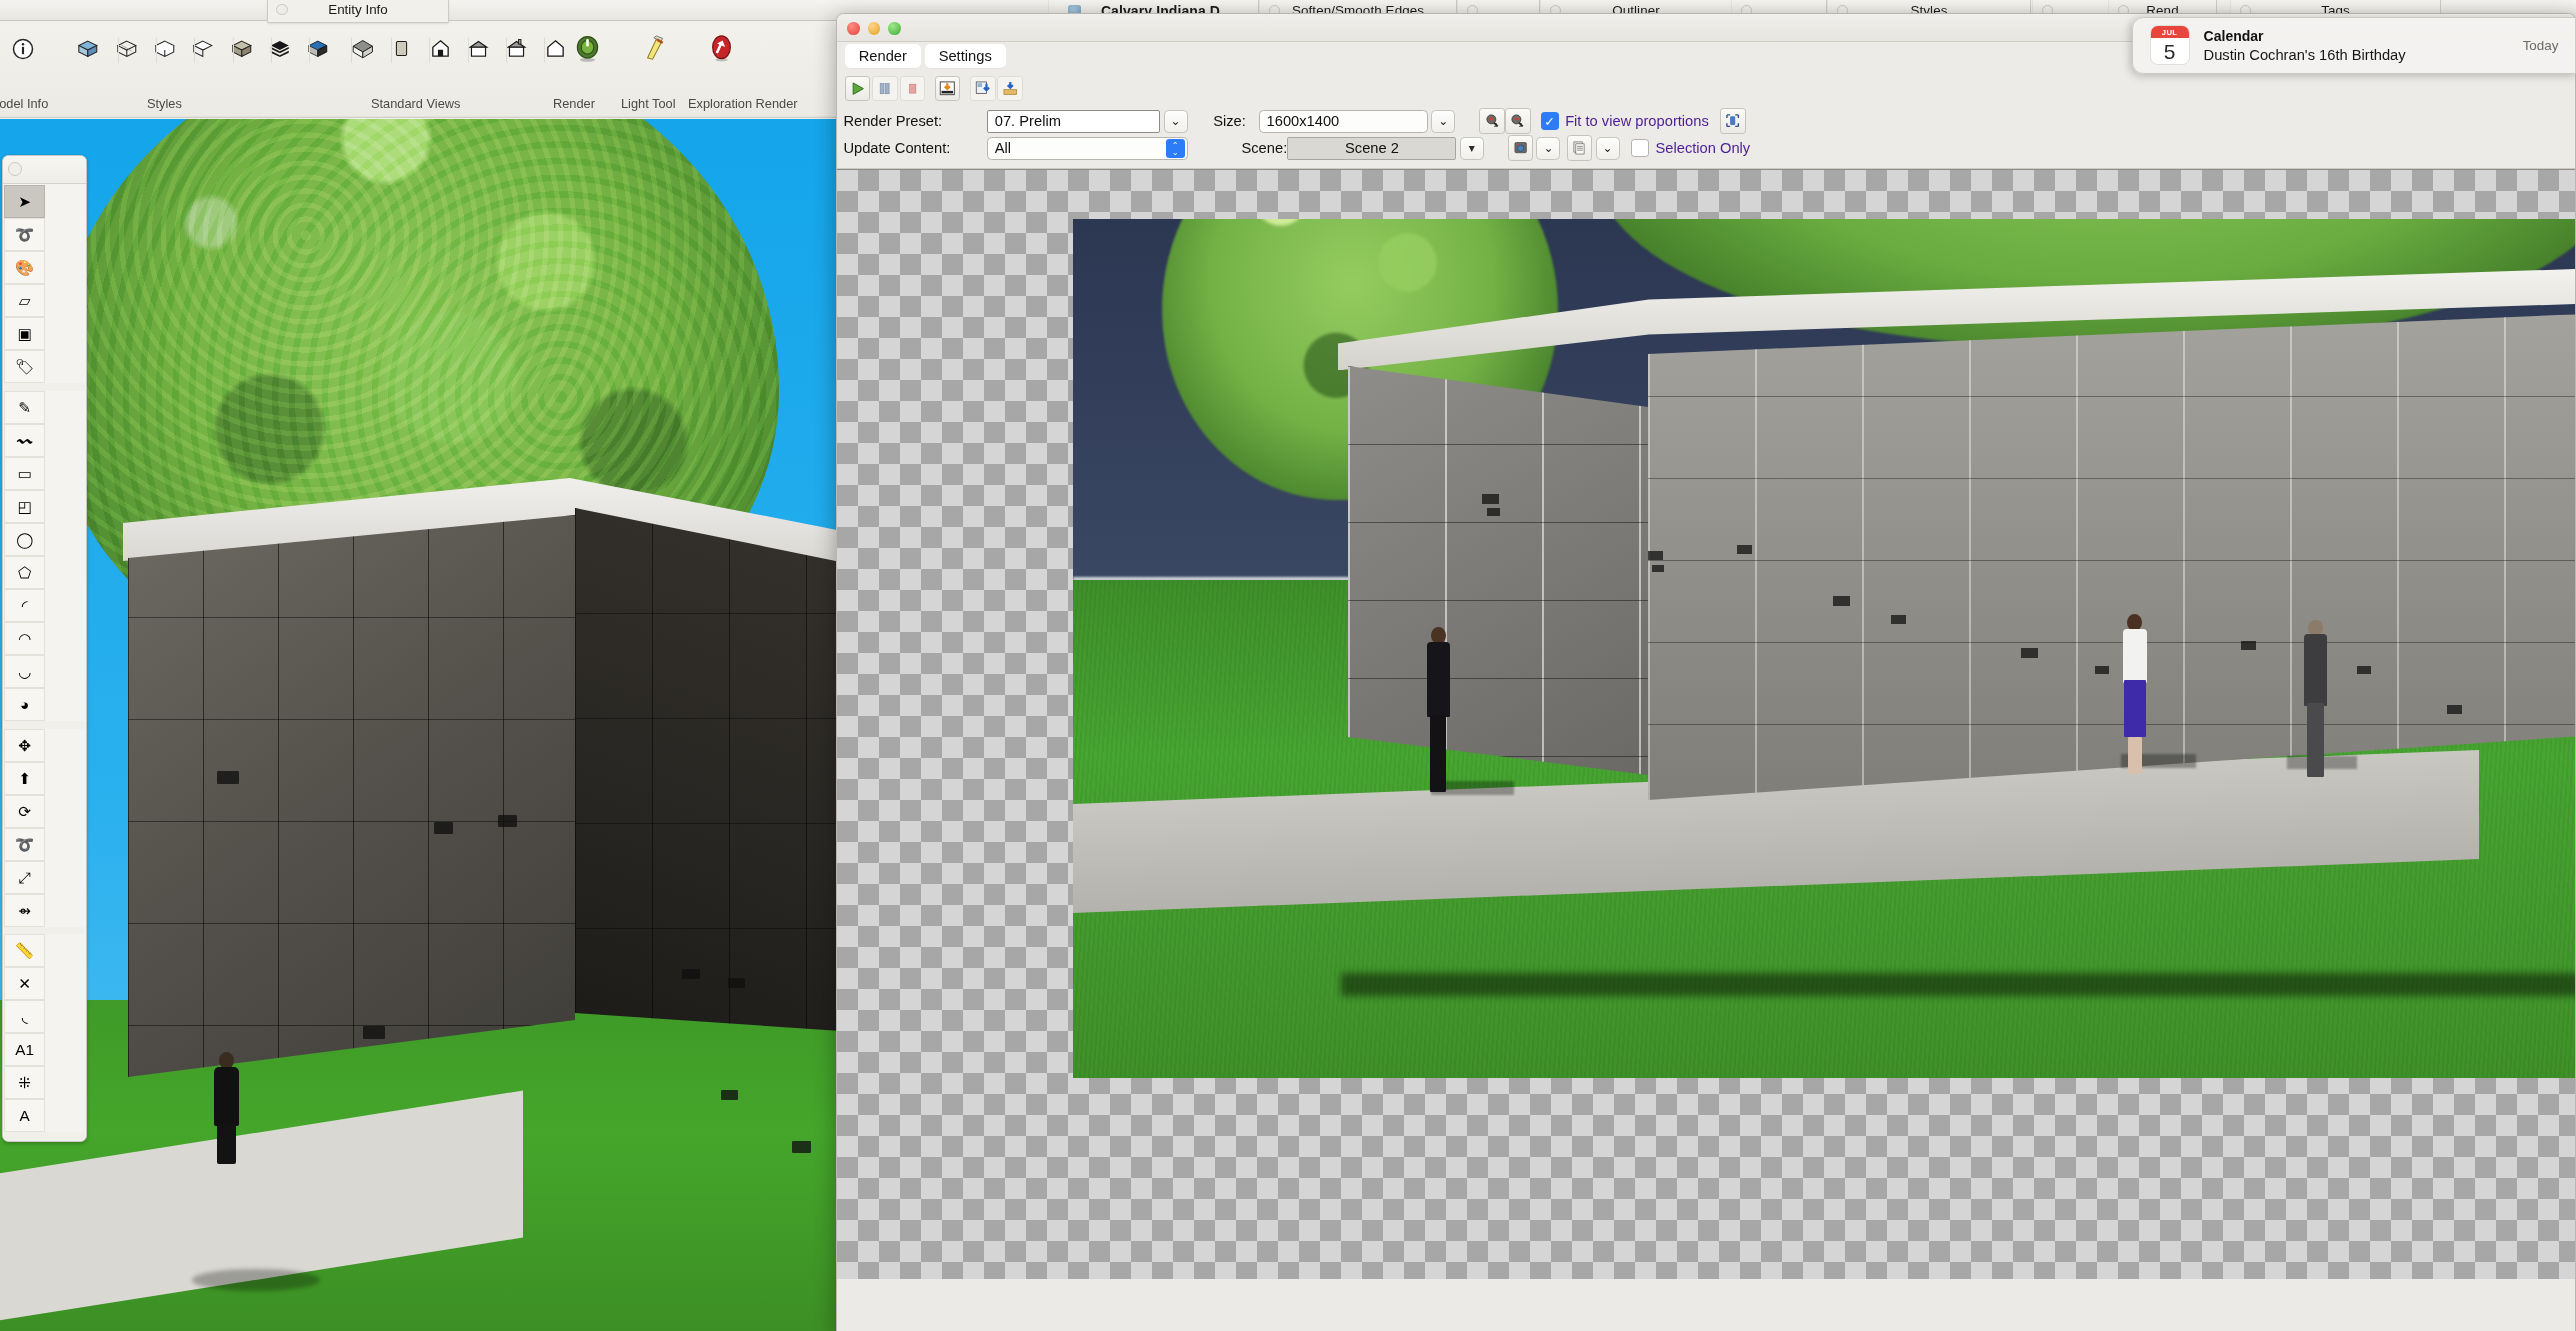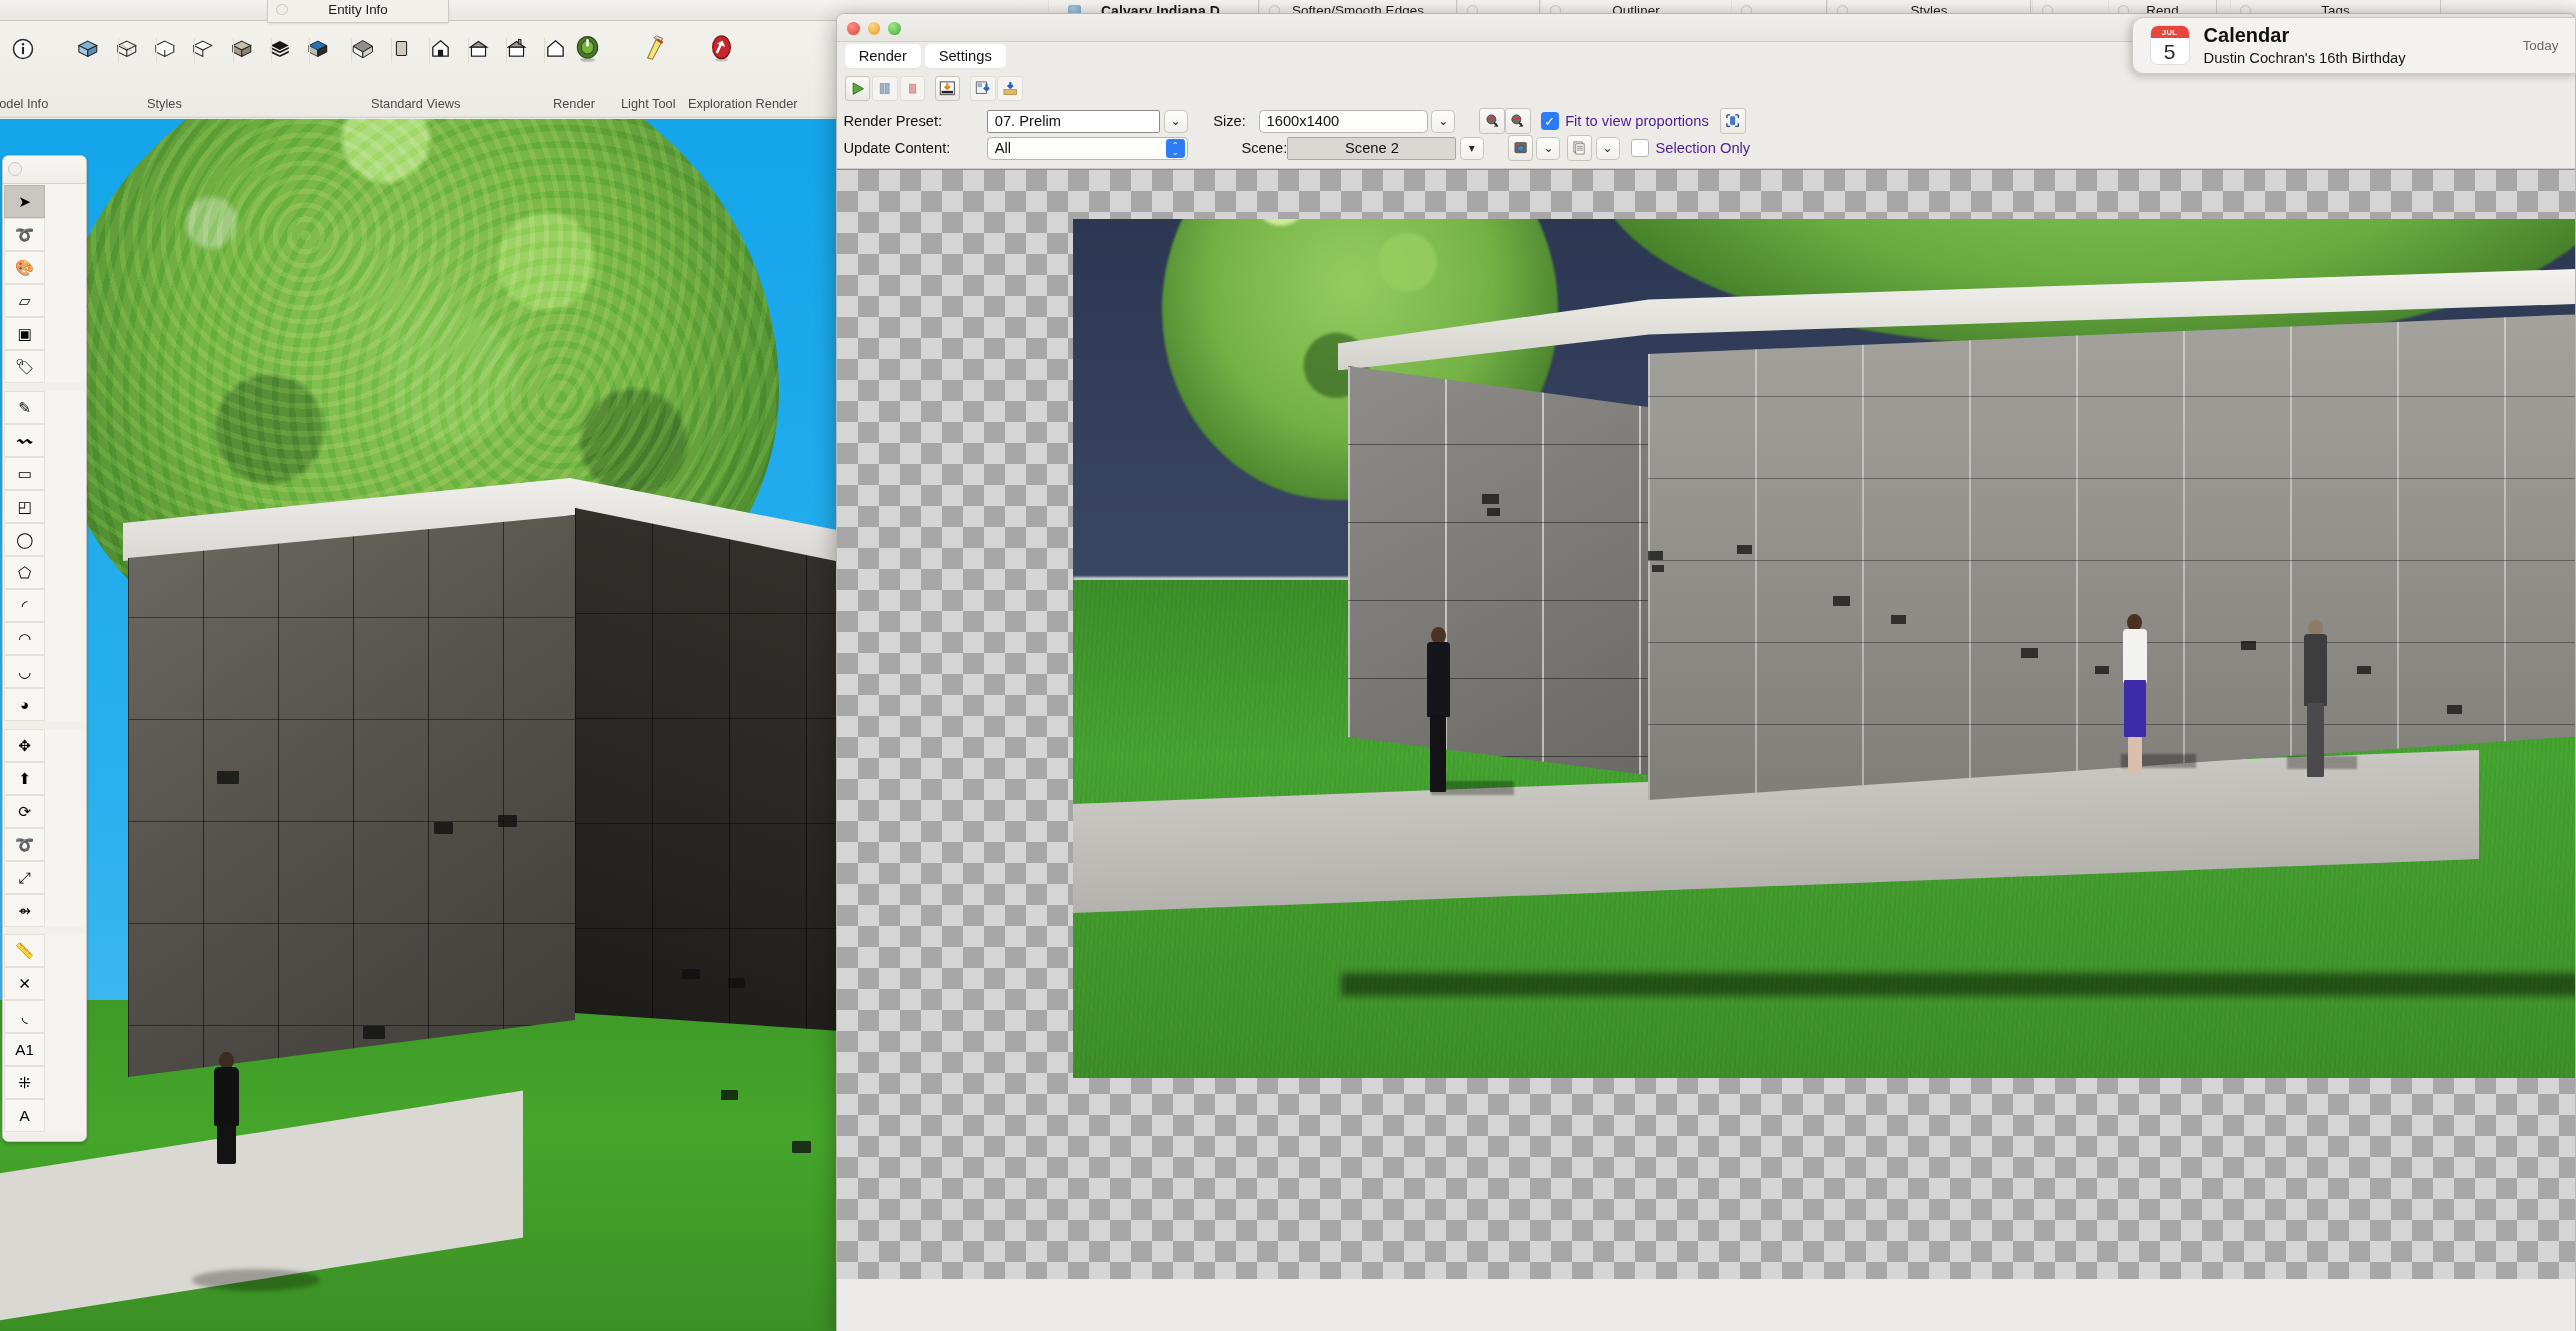--- a/index.html
+++ b/index.html
@@ -419,21 +419,21 @@
   .notif-icon .cal-top {
     height: 12px; background: #e8453c; color: #fff;
     font-size: 7.7px; font-weight: bold; letter-spacing: 0.4px;
     display: flex; align-items: center; justify-content: center;
   }
   .notif-icon .cal-day {
     flex: 1; display:flex; align-items:center; justify-content:center;
     font-size: 21px; color: #2b2b2b; line-height: 1;
   }
   .notif-text { margin-left: 14px; flex: 1; min-width: 0; }
-  .notif-title { font-size: 20px; font-weight: bold; color: #111; }
+  .notif-title { font-size: 14px; font-weight: bold; color: #111; }
   .notif-body { font-size: 14.7px; color: #161616; margin-top: 3.2px; }
   .notif-time { font-size: 13.4px; color: #6c6a66; white-space: nowrap; margin-left: 9px; }
 </style>
 </head>
 <body>
 <div id="root">
 
 <div class="bg-desktop"></div>
 
 <div class="palette-strip" id="paletteStrip">

